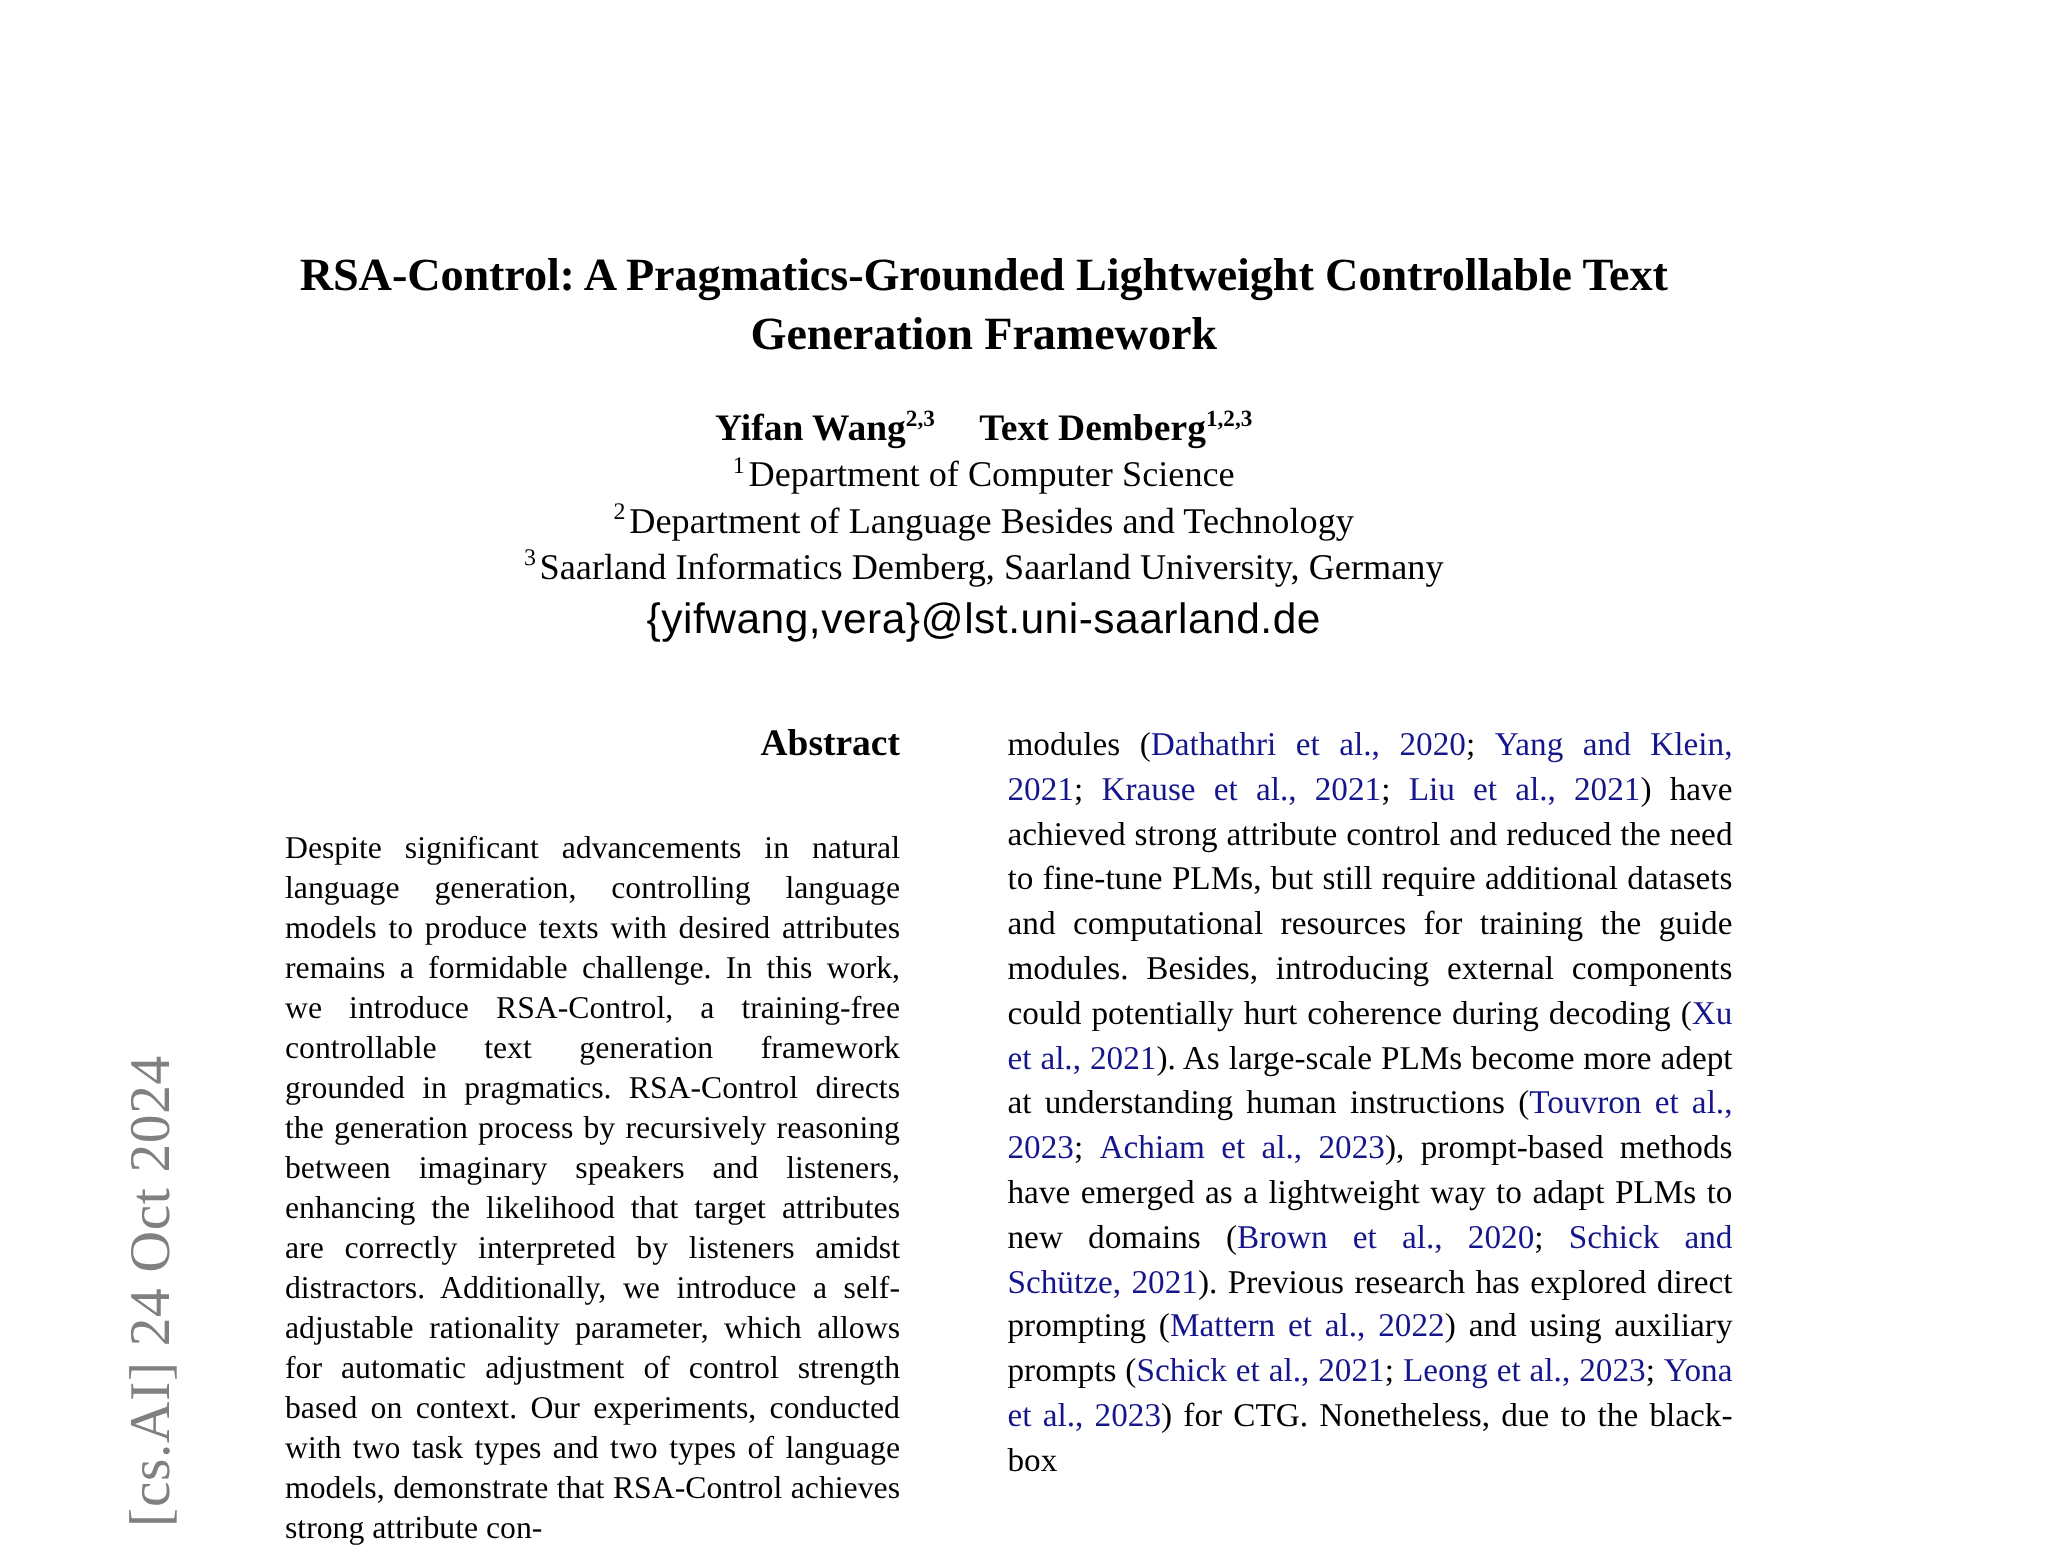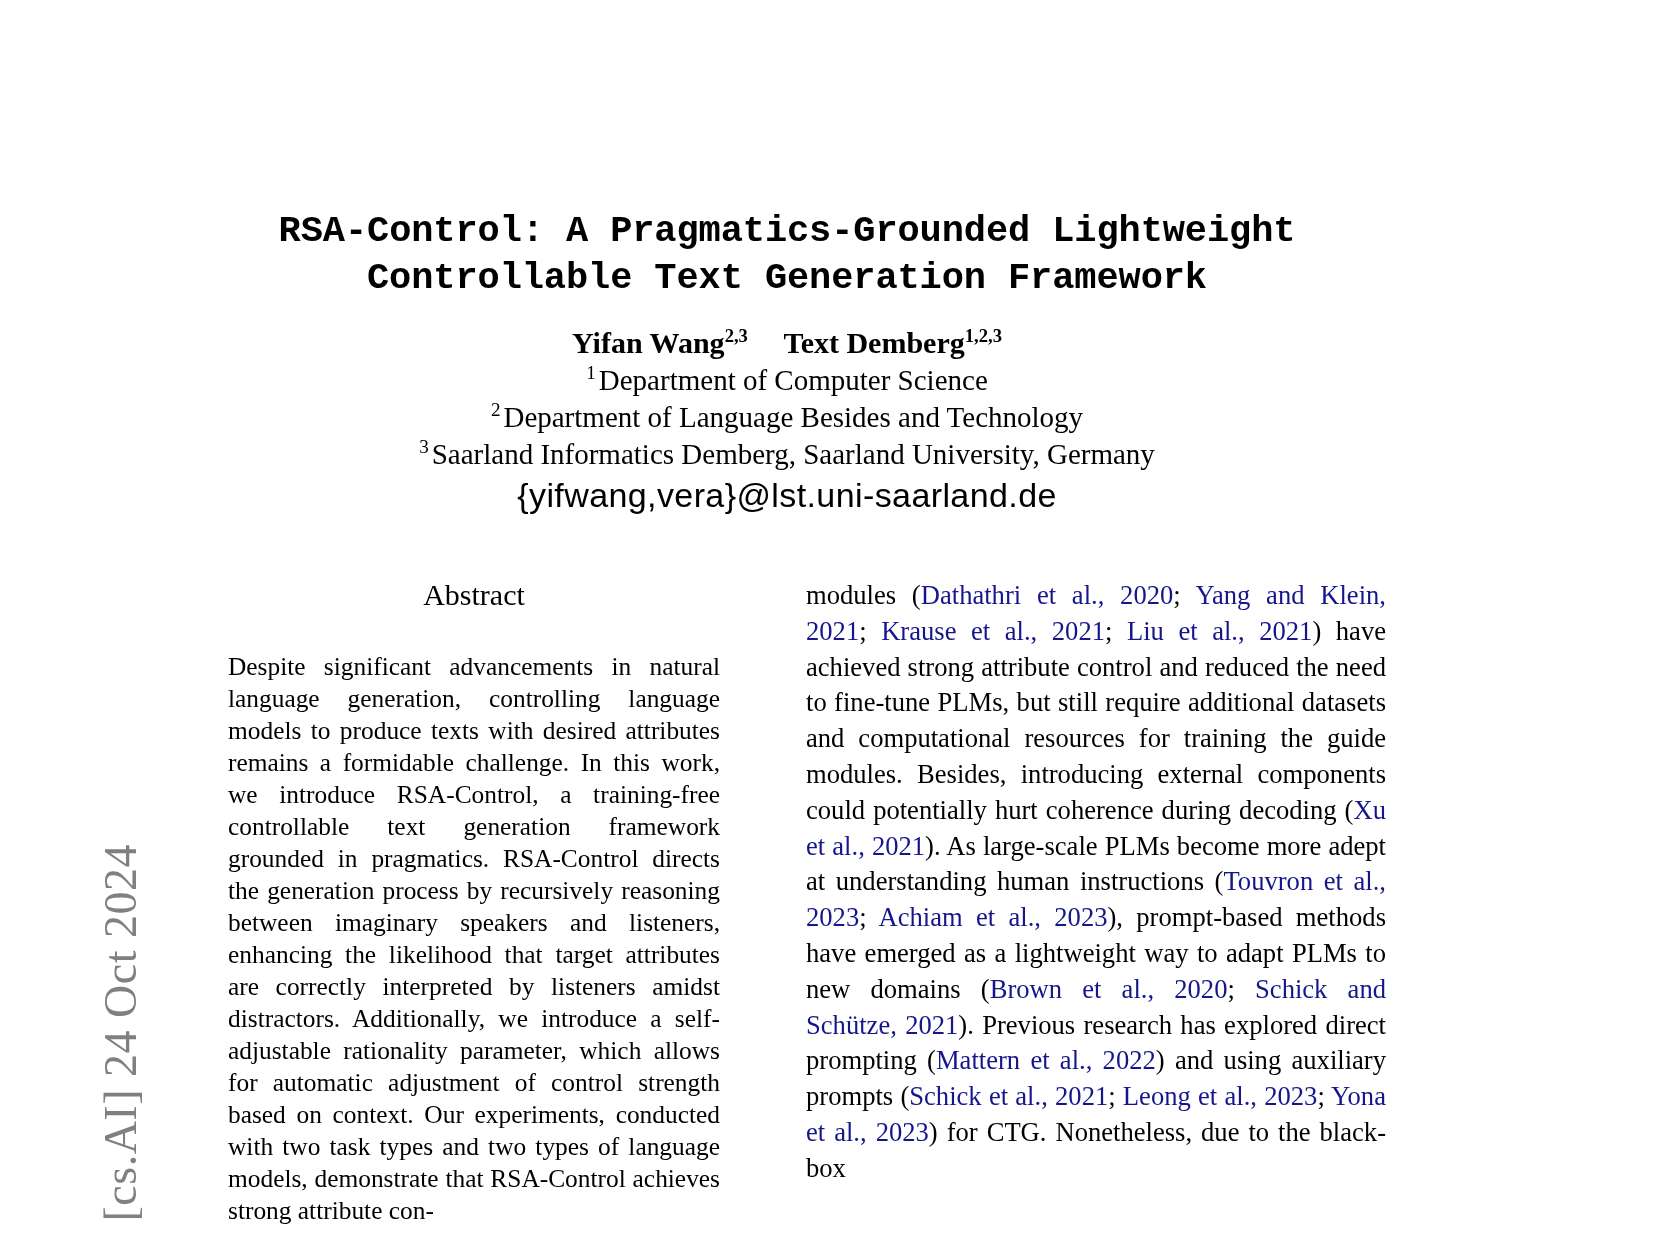--- a/index.html
+++ b/index.html
@@ -54,22 +54,21 @@
     left: 187px;
     top: 196px;
     width: 1200px;
     text-align: center;
   }
   #paper-title {
     font-size: 37px;
     font-weight: bold;
     line-height: 47px;
     letter-spacing: -0.1px;
-    margin: 12px;
-    font-family: Liberation Mono, monospace;
+    margin: 1px;
   }
 
   #author-block {
     position: absolute;
     left: 187px;
     top: 324px;
     width: 1200px;
     text-align: center;
   }
   .author-line {
@@ -113,42 +112,43 @@
   }
   #col-right {
     position: absolute;
     left: 806px;
     top: 578px;
     width: 580px;
   }
 
   #abstract-heading {
     font-size: 30px;
-    font-weight: normal;
-    text-align: center;
-    margin: 0 0 38px 0;
+    font-weight: bold;
+    text-align: right;
+    margin: 0 0 50px 0;
   }
   #abstract-body {
     font-size: 25.4px;
     line-height: 32px;
     text-align: justify;
     text-justify: inter-word;
     hyphens: none;
     margin: 0;
   }
   #intro-body {
     font-size: 26.6px;
     line-height: 35.8px;
     text-align: justify;
     text-justify: inter-word;
     margin: 0;
   }
   .cite {
     color: #16168c;
     text-decoration: none;
+    font-family: Liberation Serif, serif;
   }
 </style>
 </head>
 <body>
 
 <div id="page">
 
   <div id="arxiv-stamp">
     <div class="stamp-text">[cs.AI]  24 Oct 2024</div>
   </div>

